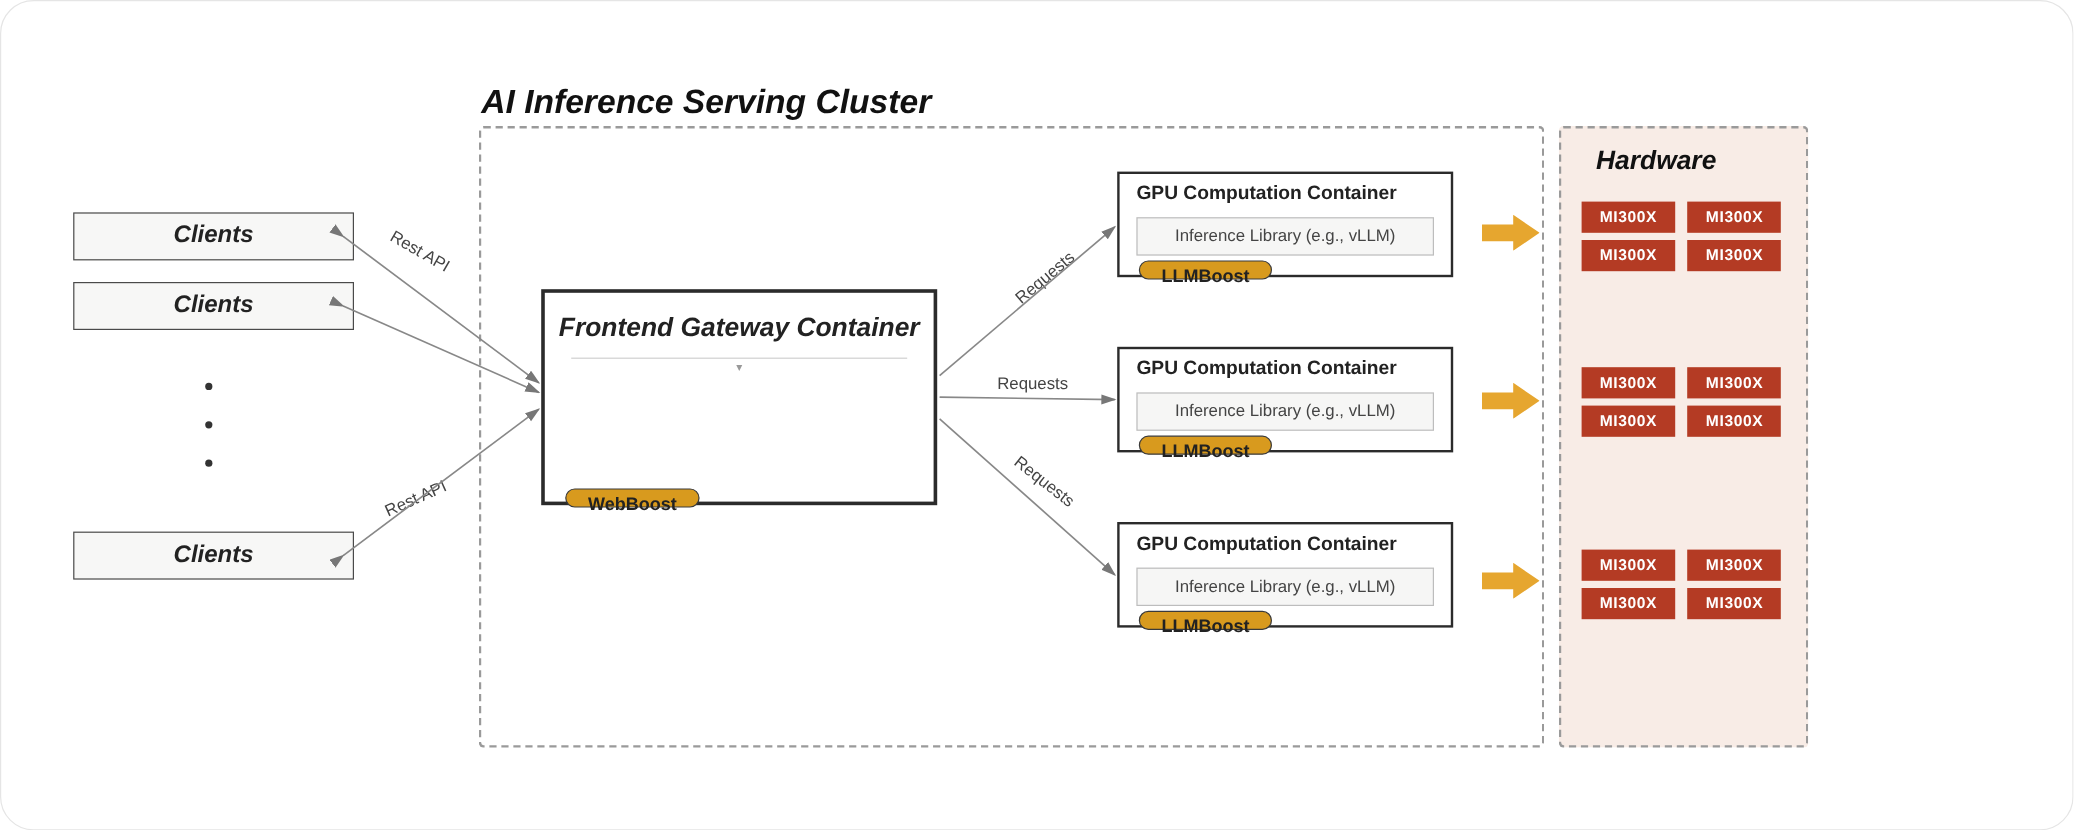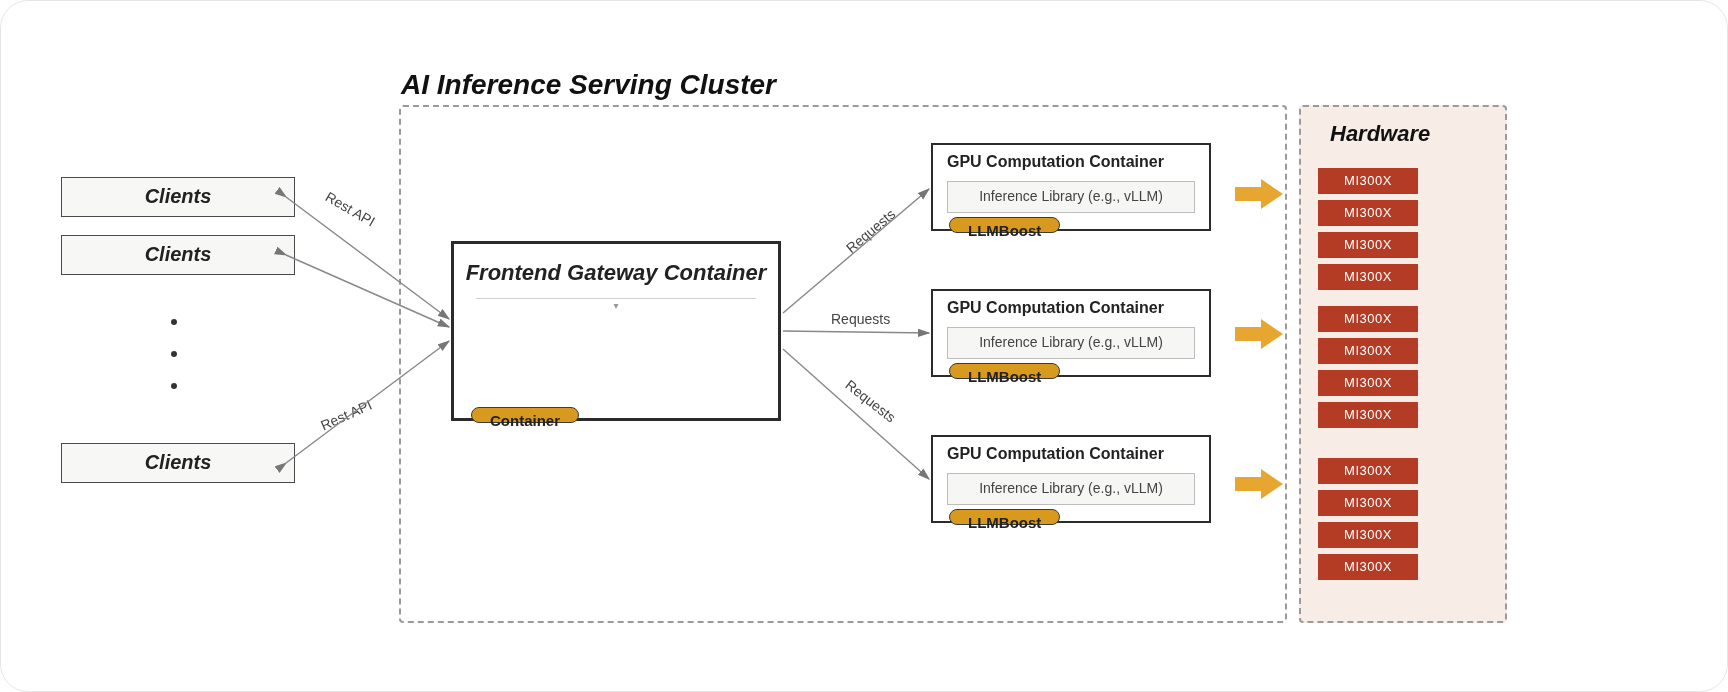--- a/index.html
+++ b/index.html
@@ -137,26 +137,26 @@
     line-height: 28px;
     color: #444;
   }
 
   .hw-group {
     position: absolute;
     width: 175px;
   }
   .hw-chip {
     display: inline-block;
-    width: 100px;
+    width: 78px;
     height: 26px;
     margin: 3px;
     background: #b43b24;
     color: #fff;
-    font-weight: 400;
+    font-weight: 700;
     font-size: 13px;
     text-align: center;
     line-height: 26px;
     letter-spacing: 0.5px;
   }
 
   .hw-panel {
     background: #f8ece6;
   }
 
@@ -200,21 +200,21 @@
   <div class="client-box" style="left:60px; top:442px;">Clients</div>
   <div class="dots" style="left:170px; top:318px;"></div>
   <div class="dots" style="left:170px; top:350px;"></div>
   <div class="dots" style="left:170px; top:382px;"></div>
 
   <div class="gateway">
     <div class="g-title">Frontend Gateway Container</div>
     <hr class="divider">
     <div class="chev">▾</div>
   </div>
-  <div class="pill" style="left:470px; top:406px;">Container</div>
+  <div class="pill" style="left:470px; top:406px;">WebBoost</div>
 
   <div class="gpu-box" style="left:930px; top:142px;">
     <div class="gpu-title">GPU Computation Container</div>
     <div class="lib">Inference Library (e.g., vLLM)</div>
   </div>
   <div class="pill" style="left:948px; top:216px;">LLMBoost</div>
 
   <div class="gpu-box" style="left:930px; top:288px;">
     <div class="gpu-title">GPU Computation Container</div>
     <div class="lib">Inference Library (e.g., vLLM)</div>

